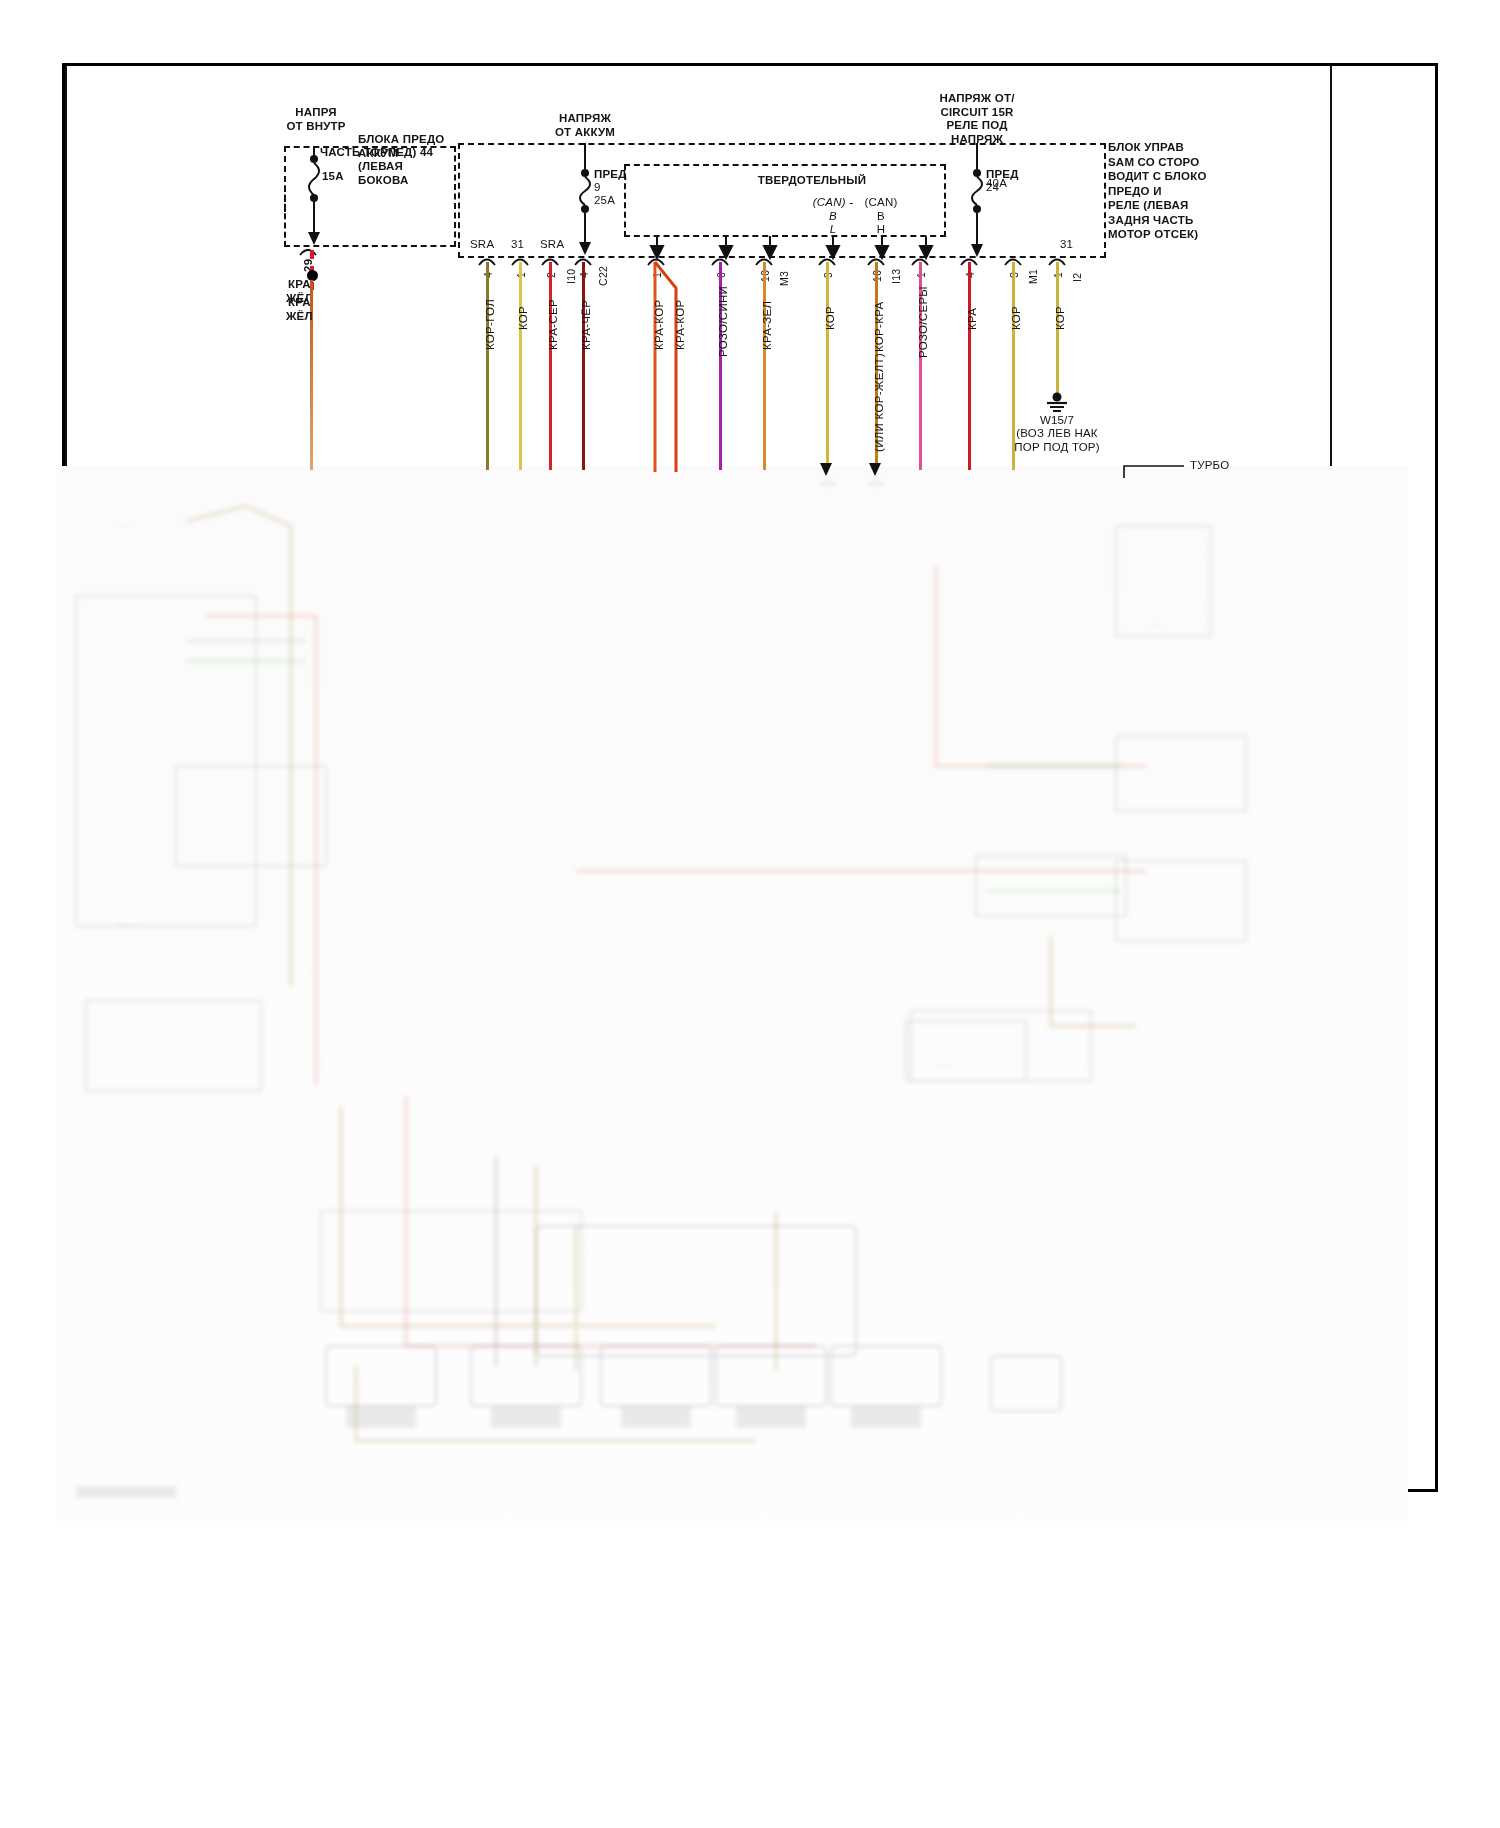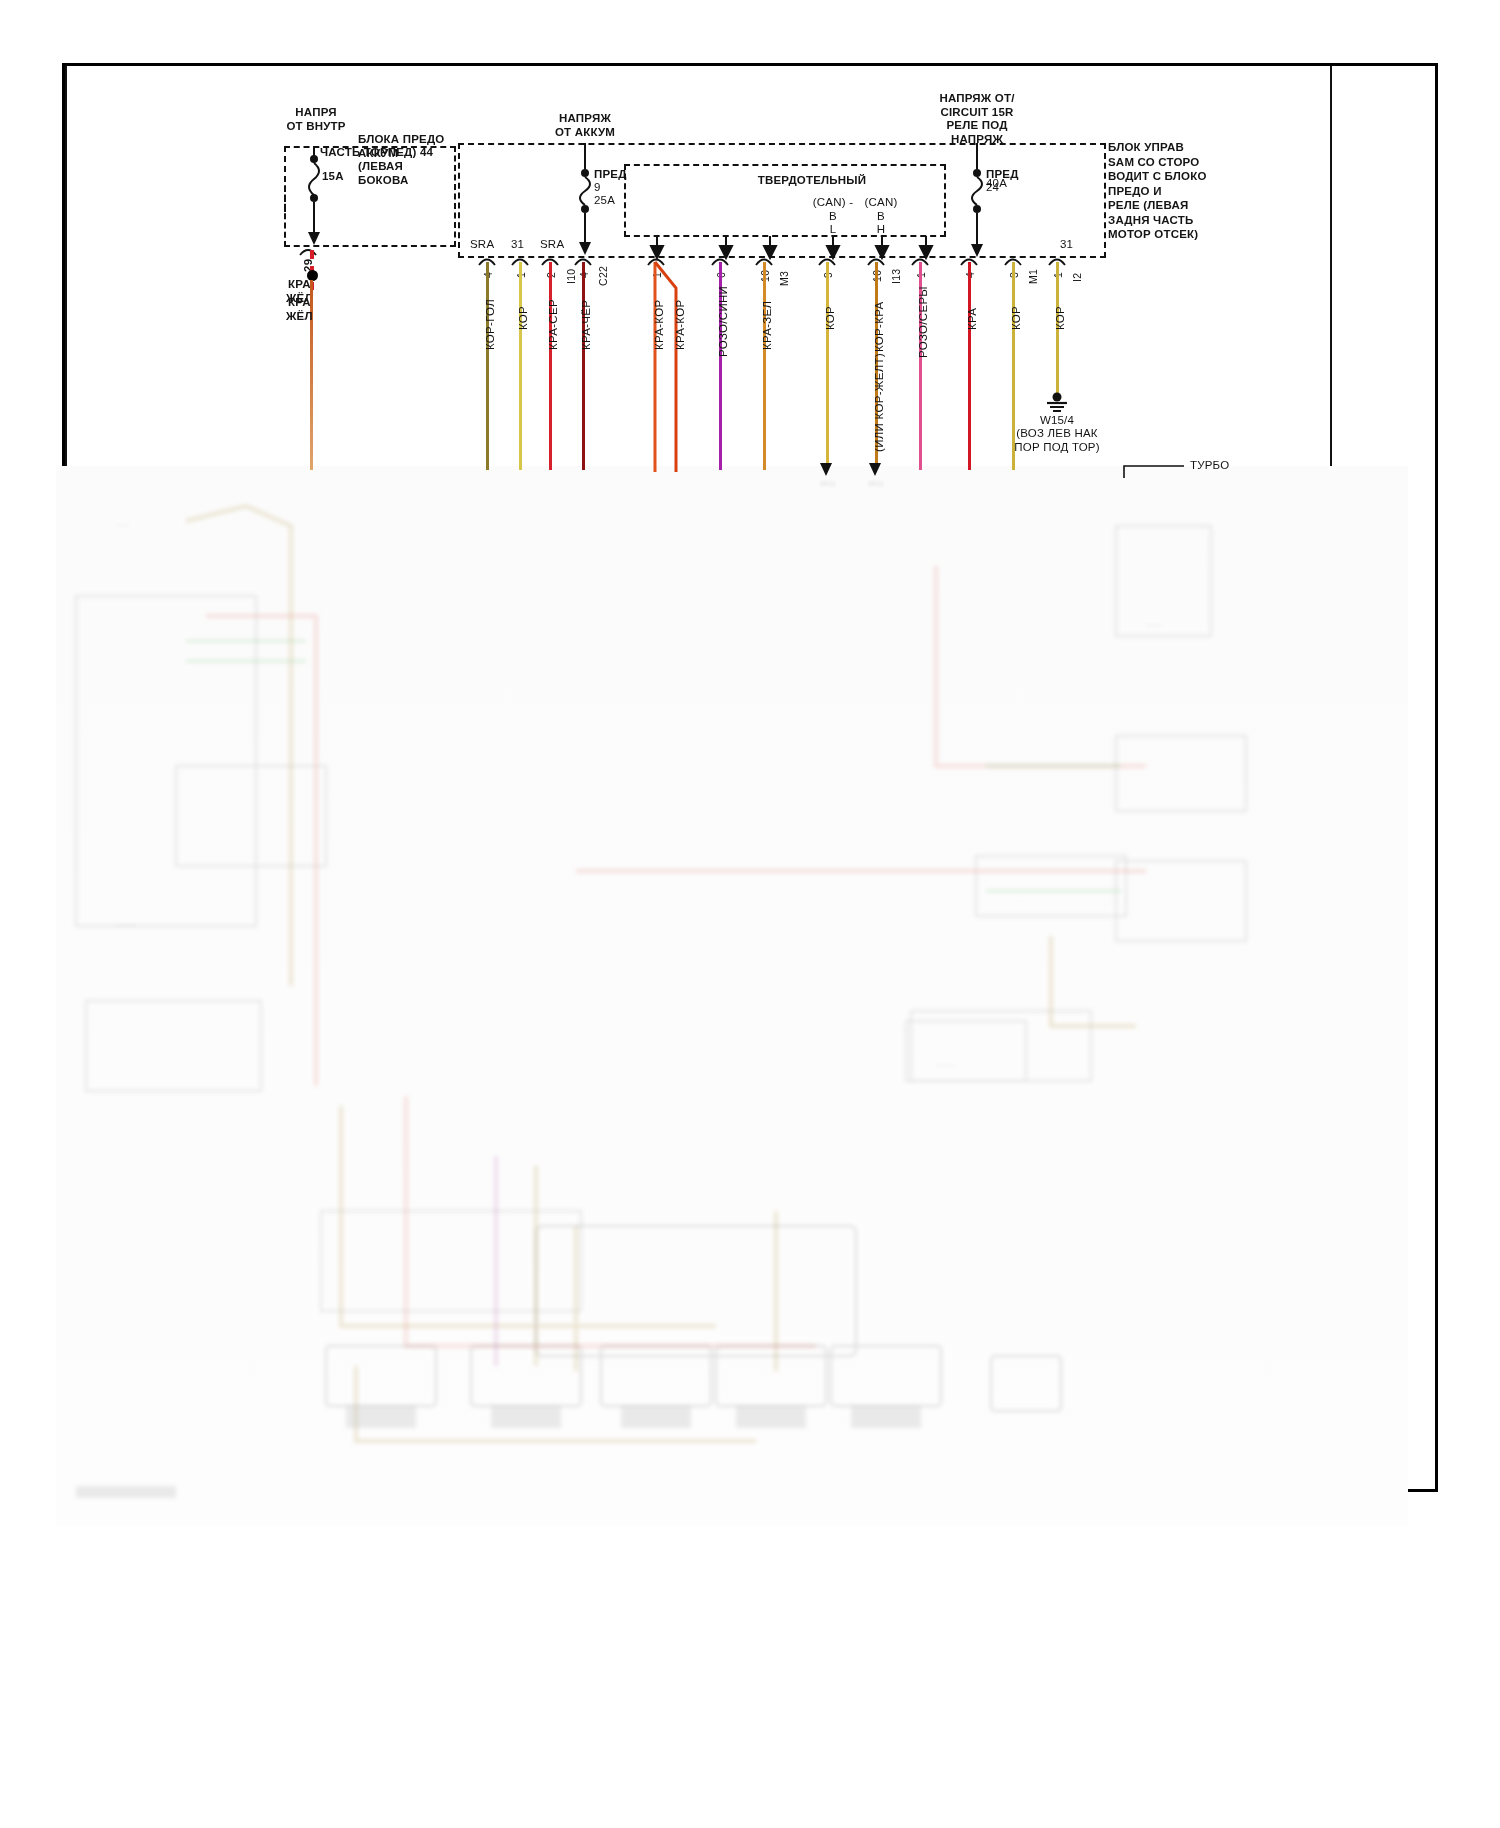--- a/index.html
+++ b/index.html
@@ -179,21 +179,21 @@
     <div class="txt" style="left:540px;top:238px;">SRA</div>
   </div>
 
   <div>
     <div class="dash dash-t" style="left:624px;top:164px;width:322px;height:6px;"></div>
     <div class="dash dash-l" style="left:624px;top:164px;width:6px;height:73px;"></div>
     <div class="dash dash-r" style="left:940px;top:164px;width:6px;height:73px;"></div>
     <div class="dash dash-b" style="left:624px;top:231px;width:322px;height:6px;"></div>
 
     <div class="txt b ctr" style="left:812px;top:174px;text-align:right;">ТВЕРДОТЕЛЬНЫЙ</div>
-    <div class="txt ctr" style="left:833px;top:196px;text-align:center;">(CAN) -
+    <div class="txt ctr" style="left:833px;top:196px;text-align:center;font-style:italic;">(CAN) -
 B
 L</div>
     <div class="txt ctr" style="left:881px;top:196px;text-align:center;">(CAN)
 B
 H</div>
 
     <svg style="left:620px;top:236px;" width="340" height="24">
       <g stroke="#111" stroke-width="2" fill="#111">
         <line x1="37" y1="0" x2="37" y2="13"></line>
           <polygon points="37,22 31,10 43,10"></polygon>
@@ -324,21 +324,21 @@
     </svg>
   </div>
 
   <div class="gnd">
     <svg style="left:1040px;top:392px;" width="40" height="22">
       <circle cx="17" cy="5" r="4.5" fill="#111"></circle>
       <line x1="7" y1="11" x2="27" y2="11" stroke="#111" stroke-width="2.2"></line>
       <line x1="10" y1="15" x2="24" y2="15" stroke="#111" stroke-width="2"></line>
       <line x1="13" y1="19" x2="21" y2="19" stroke="#111" stroke-width="2"></line>
     </svg>
-    <div class="txt ctr" style="left:1057px;top:414px;text-align:center;">W15/4</div>
+    <div class="txt ctr" style="left:1057px;top:414px;text-align:center;">W15/7</div>
     <div class="txt ctr" style="left:1057px;top:427px;text-align:center;">(ВОЗ ЛЕВ НАК
 ПОР ПОД ТОР)</div>
   </div>
 
   <div>
     <svg style="left:1120px;top:460px;" width="110" height="20">
       <path d="M4 18 L4 6 L64 6" stroke="#111" stroke-width="1.6" fill="none"></path>
     </svg>
     <div class="txt" style="left:1190px;top:459px;">ТУРБО</div>
   </div>

